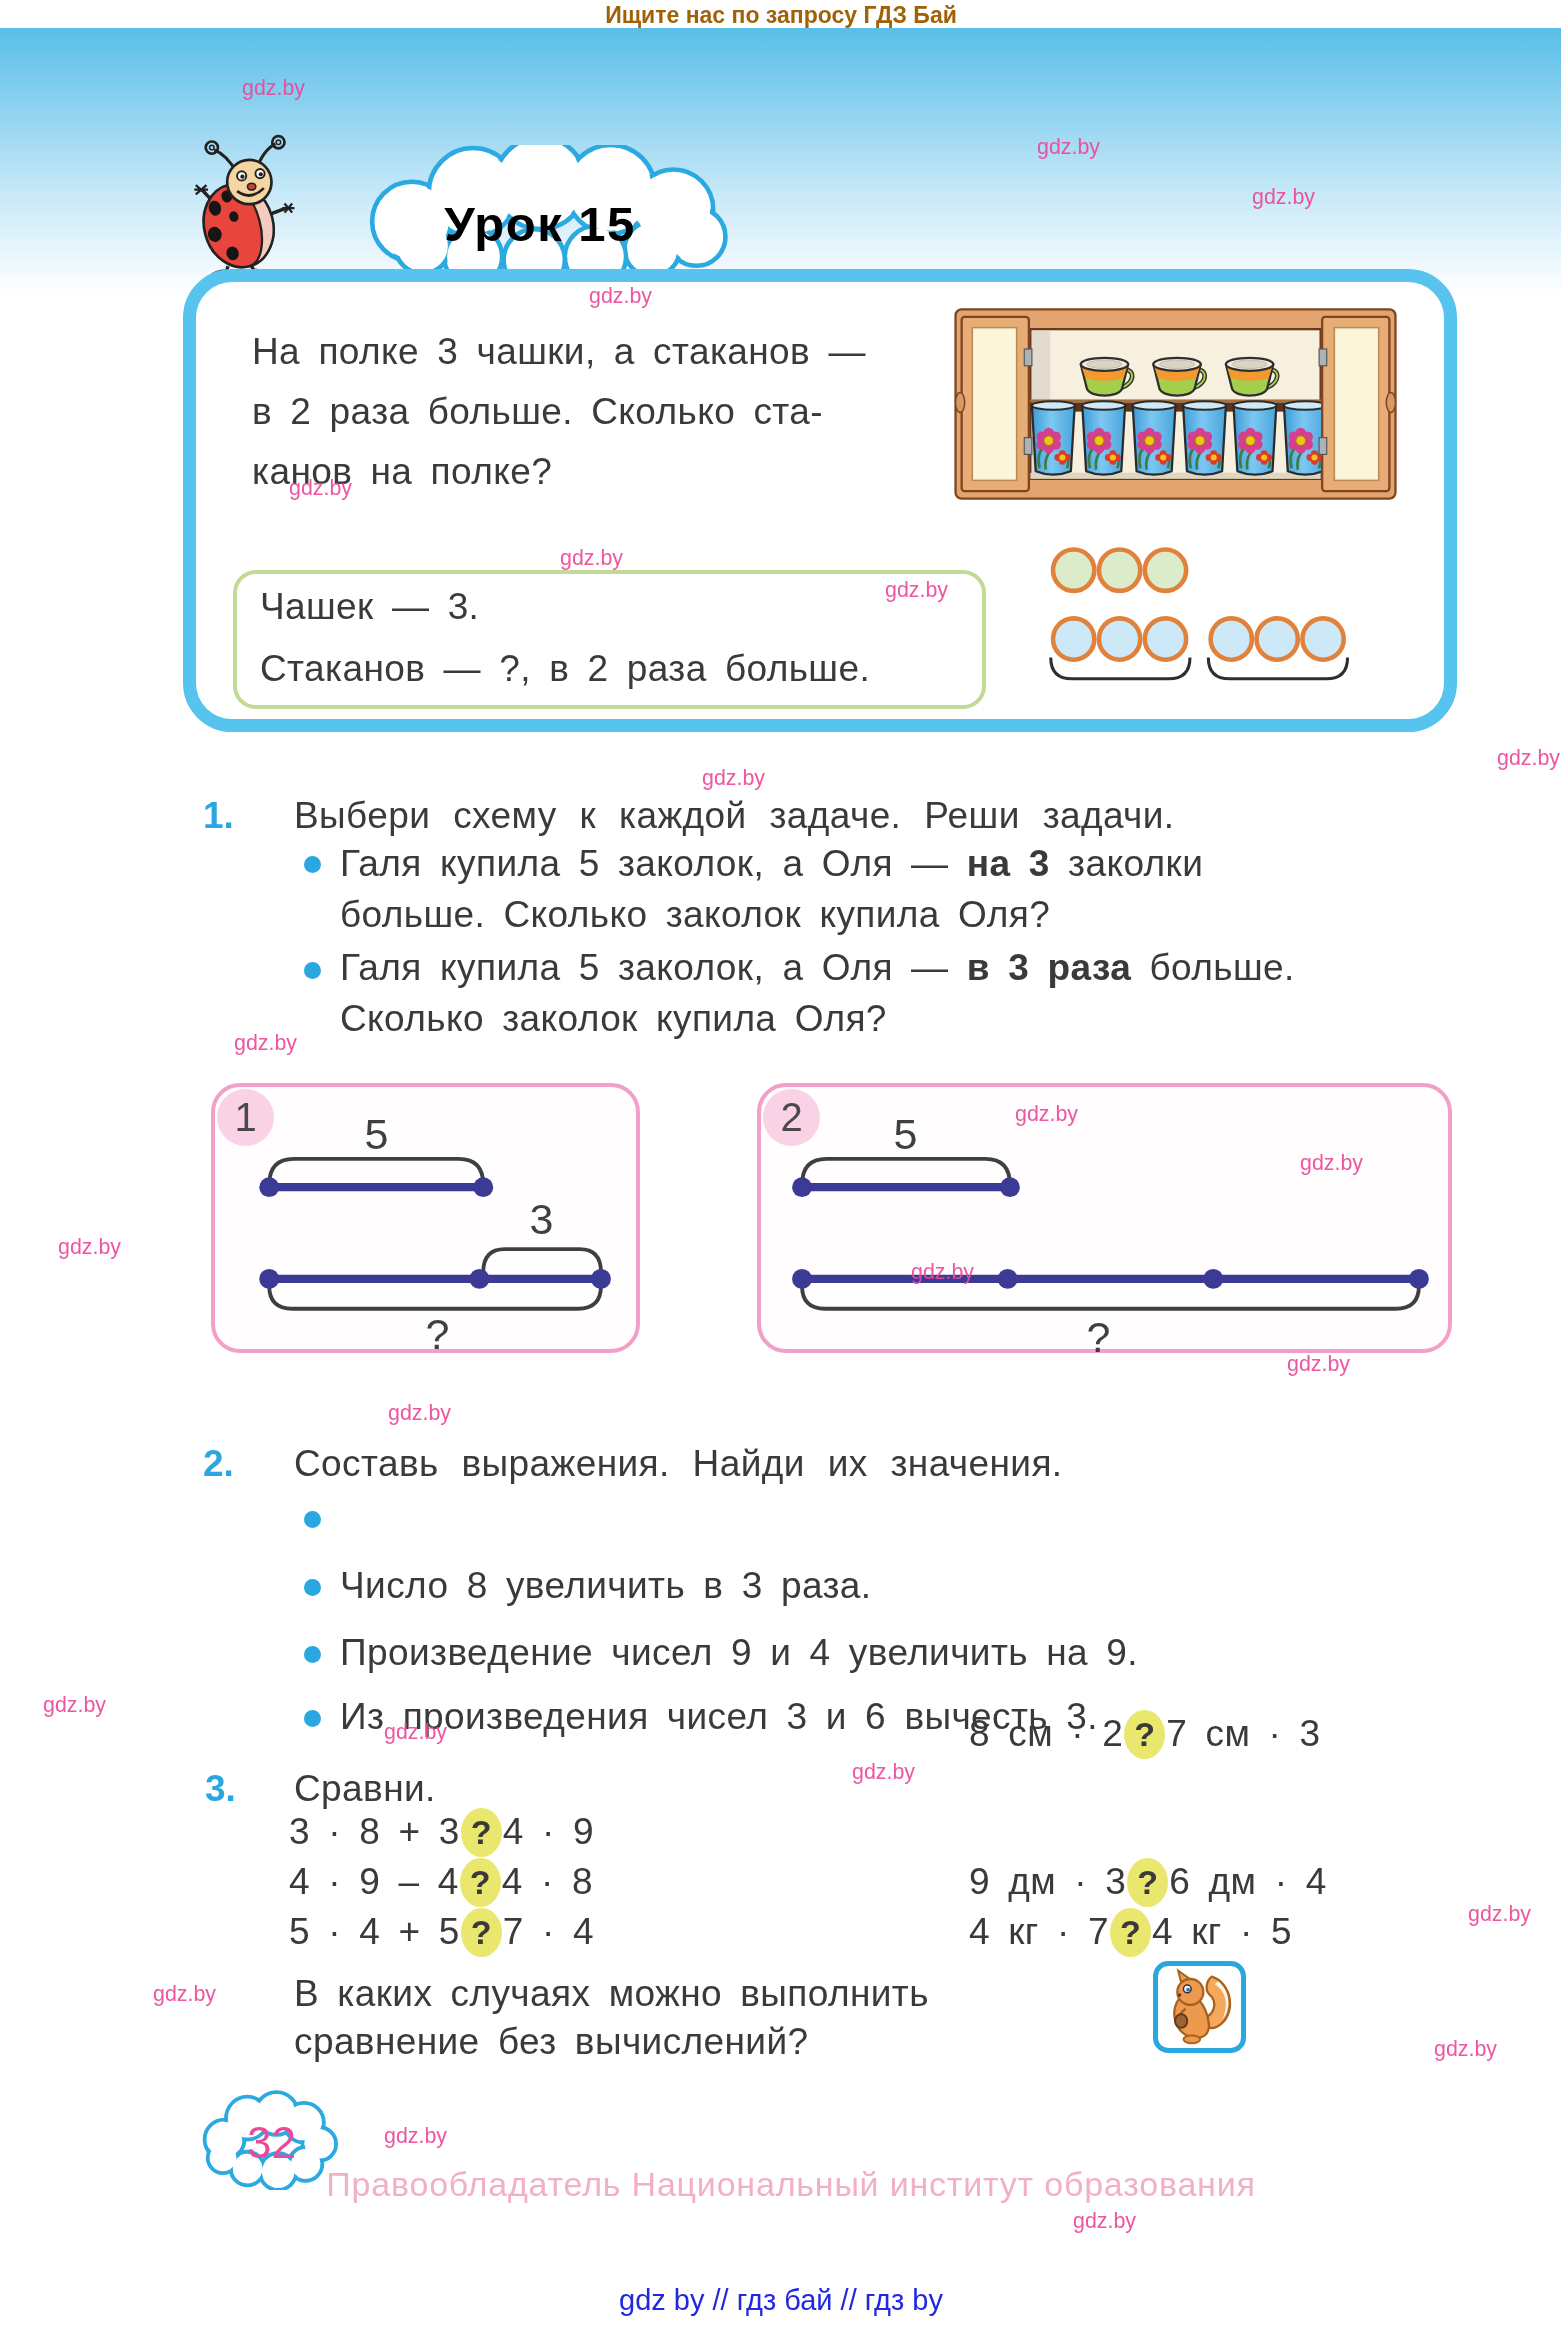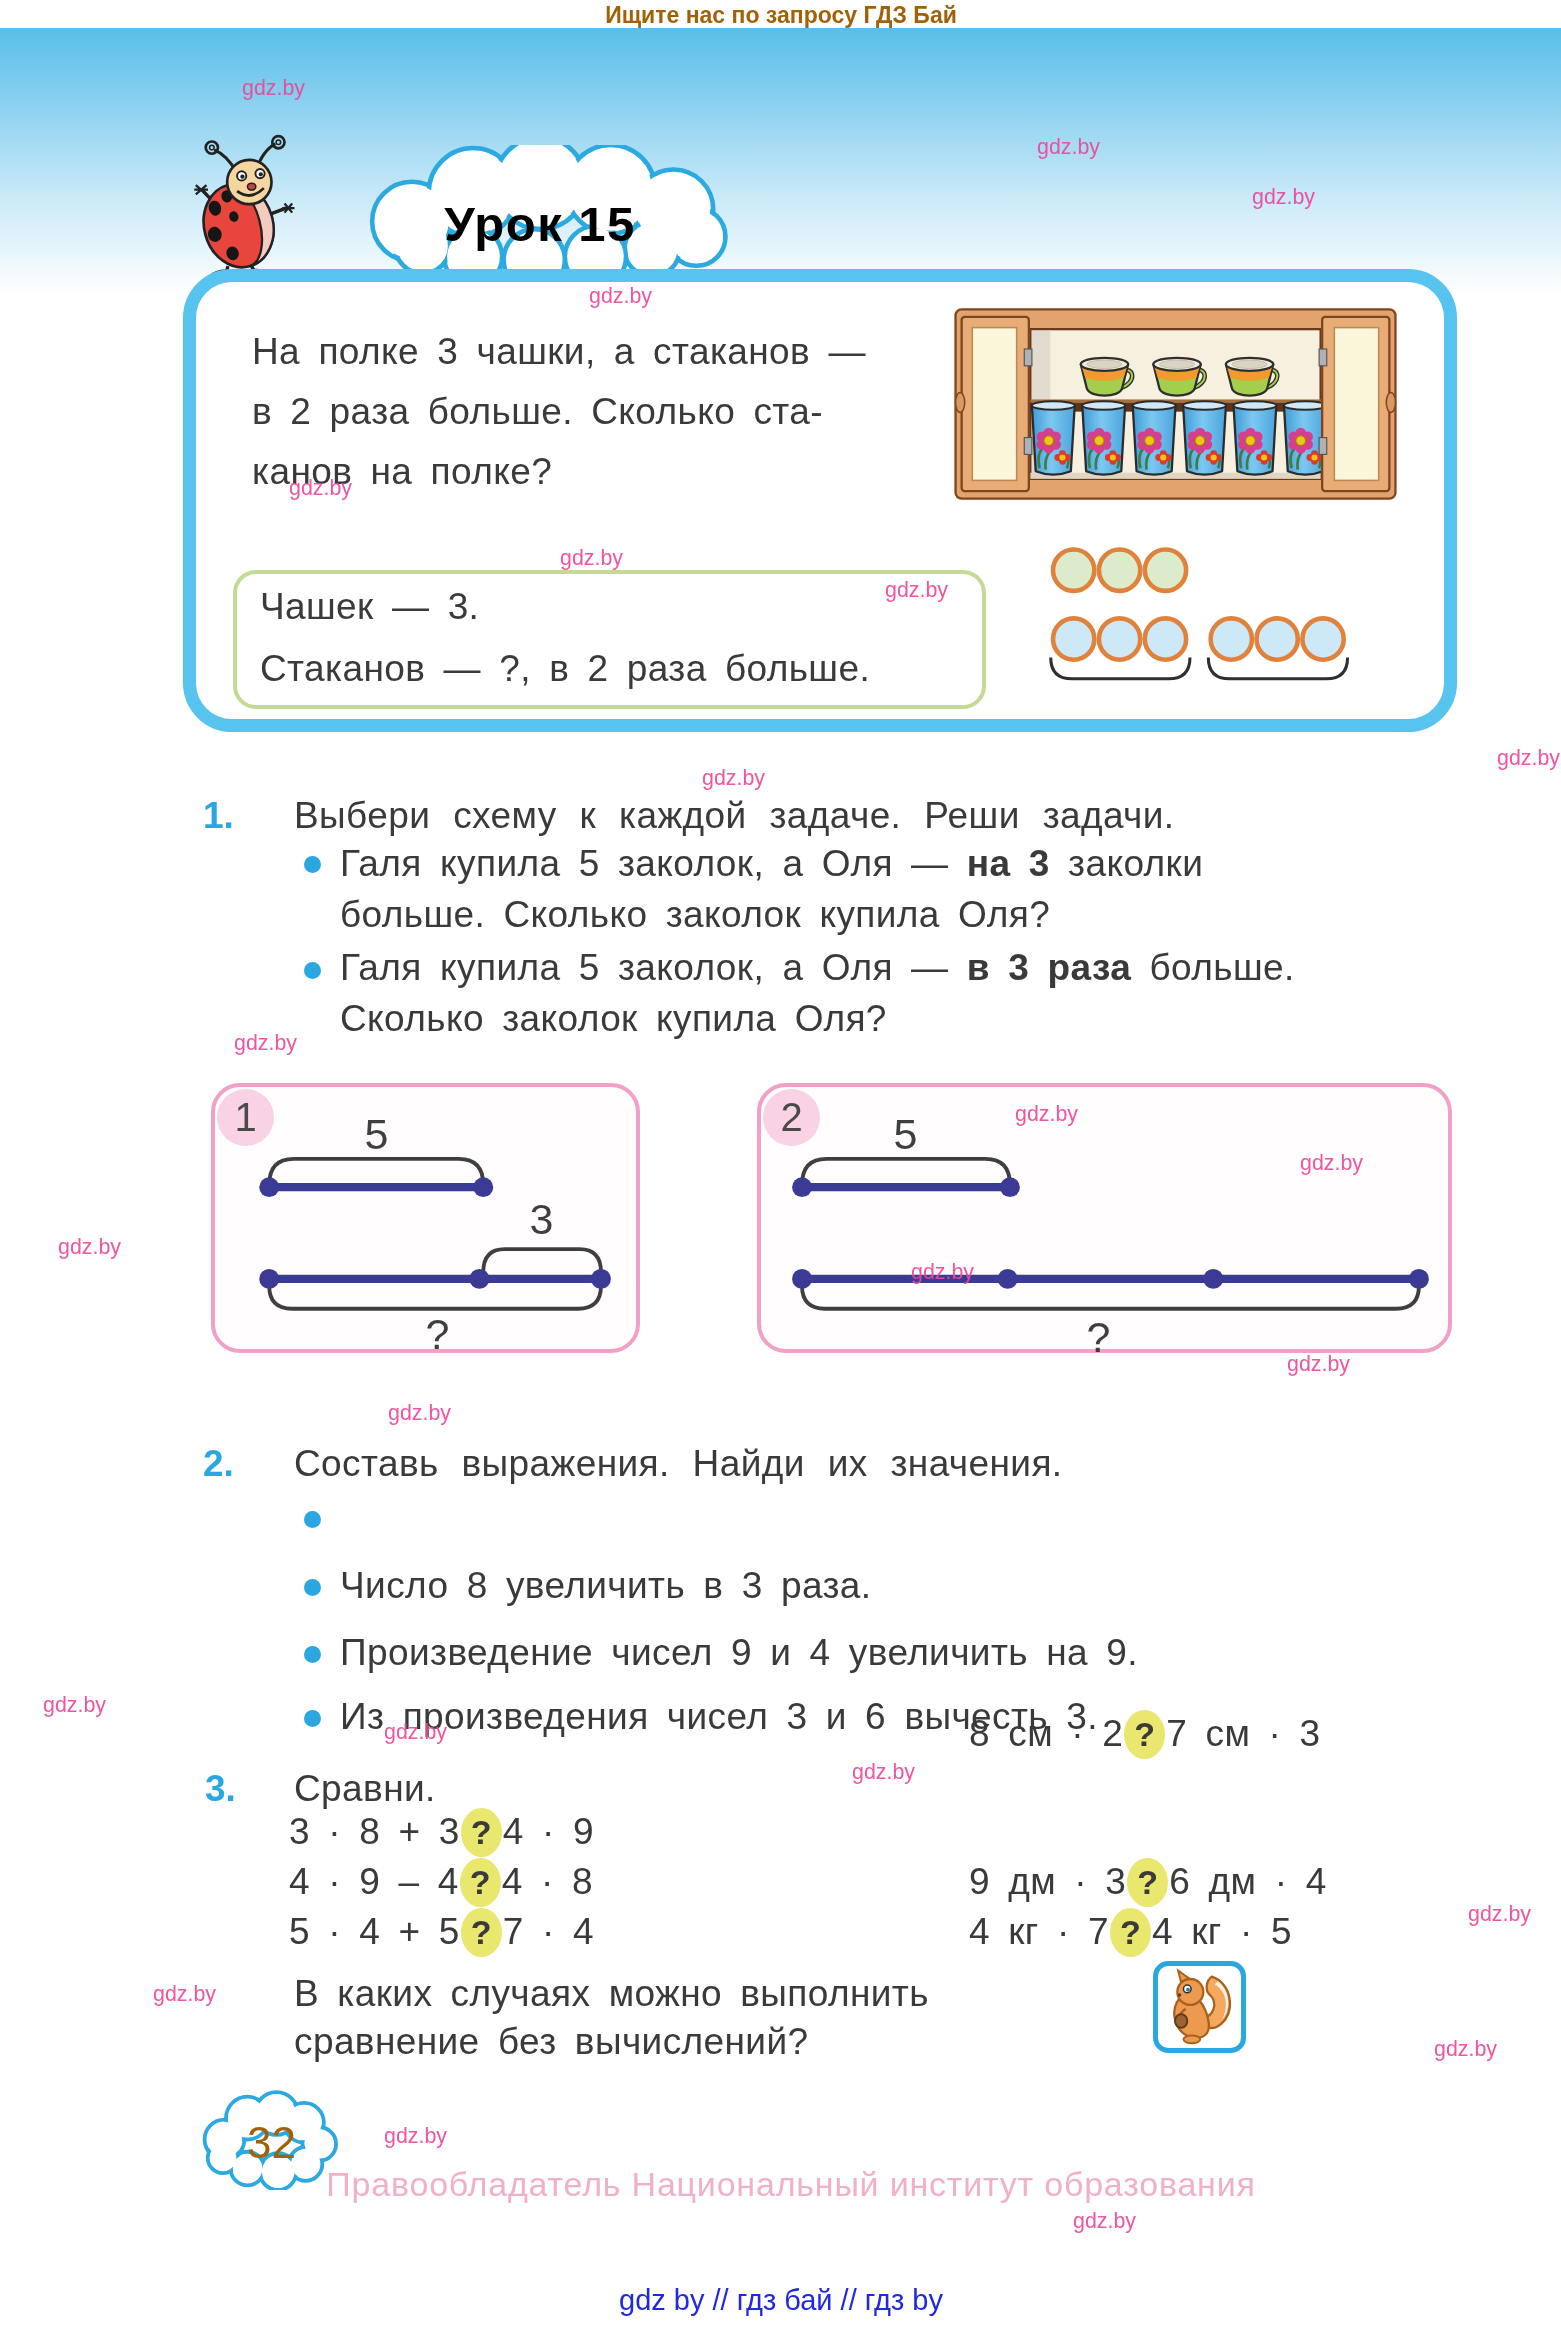--- a/index.html
+++ b/index.html
@@ -16,21 +16,21 @@
   .board-l1{left:260px;top:586px;}
   .board-l2{left:260px;top:648px;}
   .blue-num{font-size:37px;font-weight:bold;color:#2aa7e0;}
   .bullet-dot{width:17px;height:17px;border-radius:50%;background:#2aa7e0;}
   .scheme-box{top:1083px;height:270px;border:4.6px solid #f2a0c8;border-radius:29px;background:#fffdfe;}
   .badge{width:57px;height:57px;border-radius:50%;background:#fad2e6;color:#4a4a4a;font-size:40px;display:flex;align-items:center;justify-content:center;}
   .dlabel{width:61px;height:50px;display:flex;align-items:center;justify-content:center;font-size:43px;color:#3f3f3f;}
   .cmp-row{display:flex;align-items:center;gap:1px;height:50px;}
   .qmark{display:inline-flex;width:41px;height:49px;border-radius:50%;background:#e9e76e;color:#3a3a3a;font-weight:bold;font-size:34px;align-items:center;justify-content:center;}
   .cloud-title{left:343px;top:196px;width:394px;text-align:center;font-size:49px;font-weight:bold;color:#000000;letter-spacing:1.5px;}
-  .pagenum{left:197px;top:2118px;width:149px;text-align:center;font-size:44px;color:#a16207;}
+  .pagenum{left:197px;top:2118px;width:149px;text-align:center;font-size:44px;color:#ec4899;}
   .pink-footer{left:0;top:2165px;width:100%;text-align:center;font-size:34px;color:#f2afc9;letter-spacing:0.8px;padding-left:20px;}
   .links{left:0;top:2284px;width:100%;text-align:center;font-size:29px;color:#2228e0;}
   svg{display:block;}
 </style>
 </head>
 <body>
 
 <div class="page">
 
   <div class="abs banner">Ищите нас по запросу ГДЗ Бай</div>

